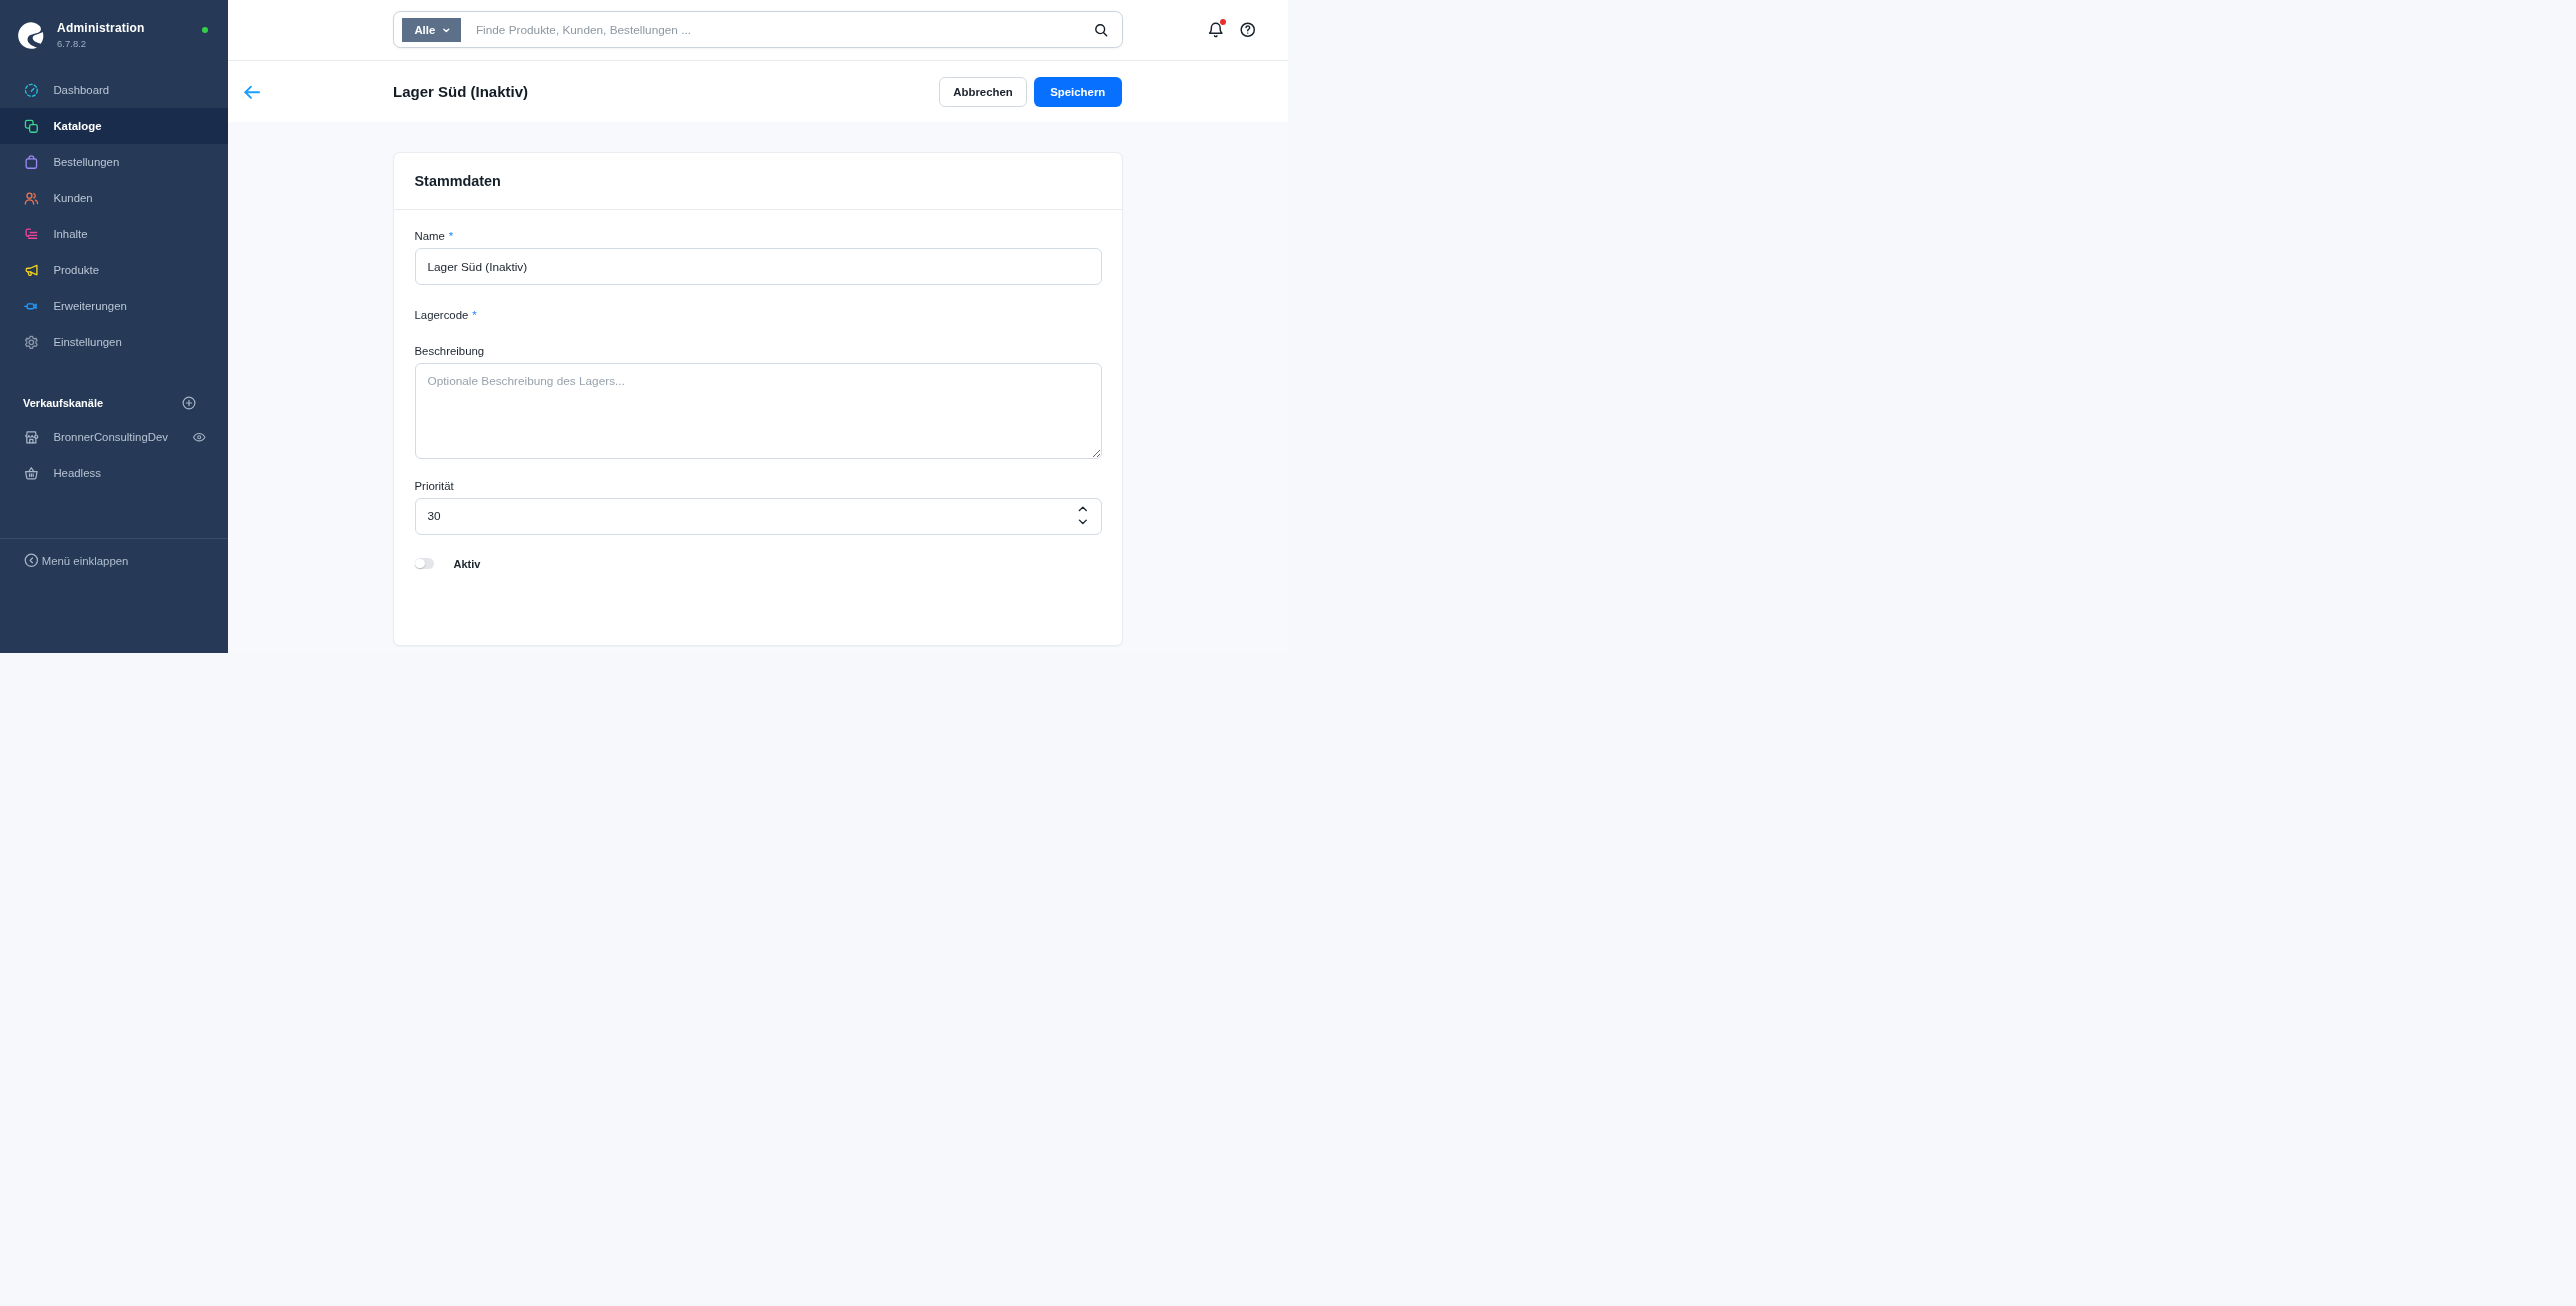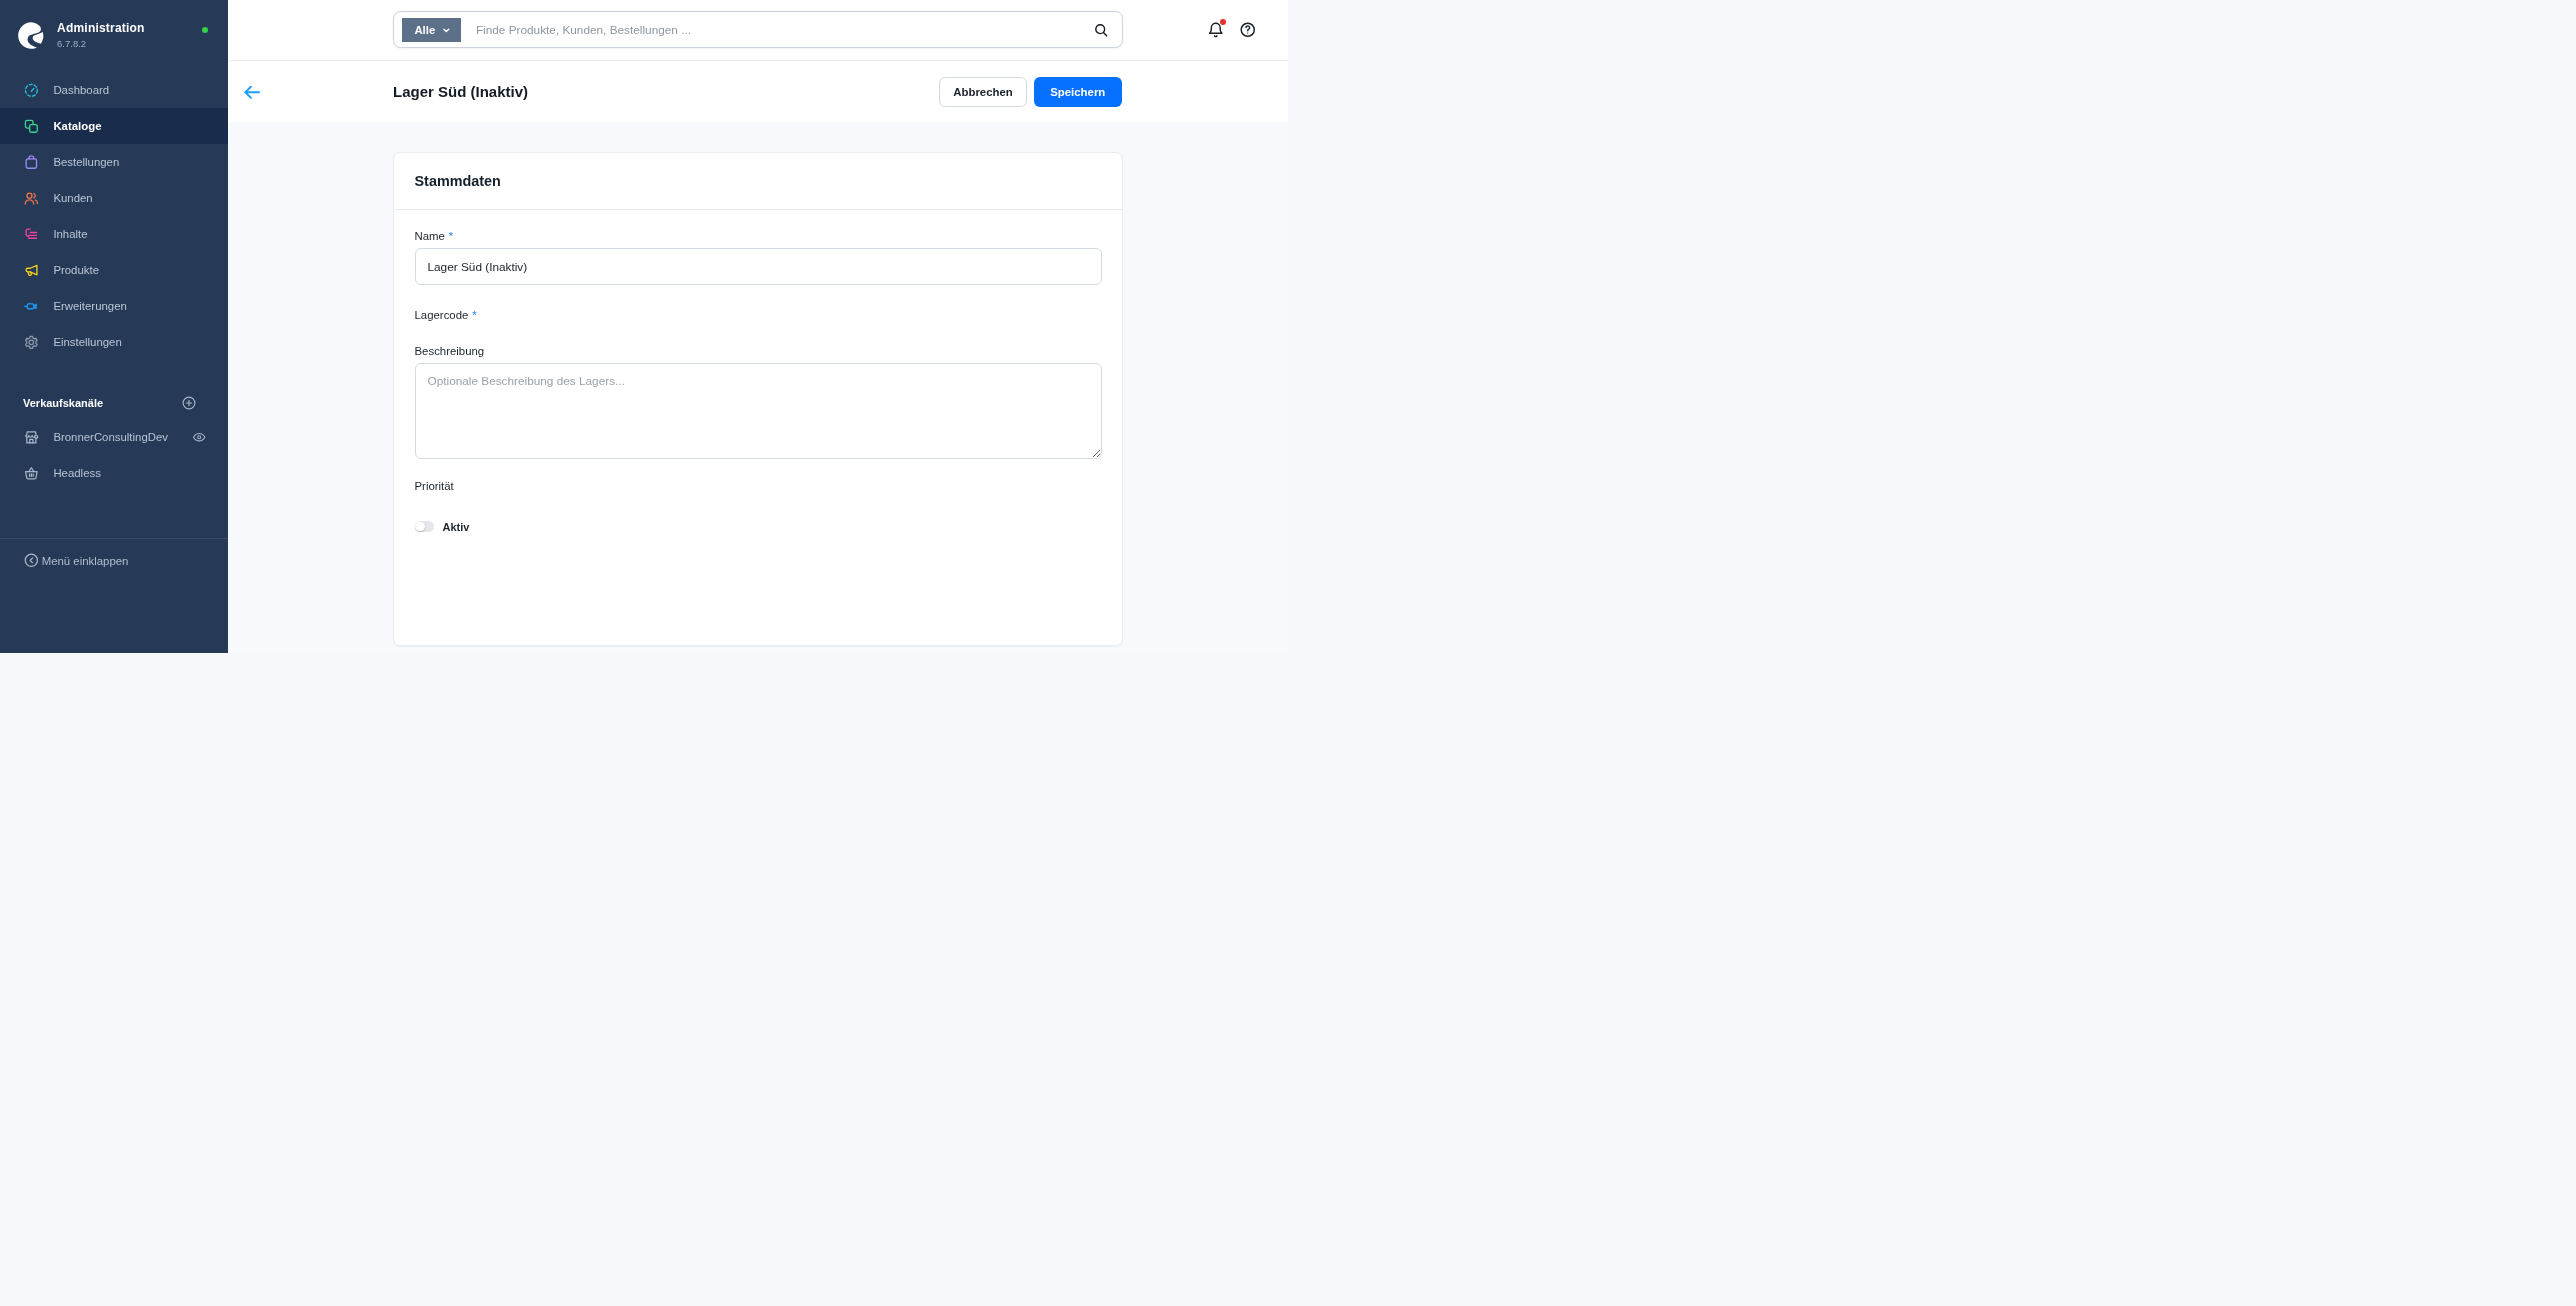--- a/index.html
+++ b/index.html
@@ -105,21 +105,21 @@
   .fg-desc { margin-top:23.6px; }
   .fg-prio { margin-top:18px; }
   .textarea { margin-top:6px; width:100%; height:96px; border:0.8px solid #d3dae1; border-radius:6px;
               font-family:inherit; font-size:11.8px; color:#19212b; padding:10px 12px; outline:none;
               resize:vertical; background:#fff; }
   .textarea::placeholder { color:#98a2ac; }
   .num-wrap { position:relative; }
   .stepper { position:absolute; right:12px; width:13.7px; color:#1a222c; cursor:pointer; }
   .stepper.up { top:10px; }
   .stepper.down { bottom:6px; }
-  .toggle-row { margin-top:29px; display:flex; align-items:center; gap:9px; }
+  .toggle-row { margin-top:23px; display:flex; align-items:center; gap:20px; }
   .toggle { width:19px; height:11px; border-radius:6px; background:#e4e6eb; position:relative; cursor:pointer; }
   .toggle .knob { position:absolute; left:0.8px; top:0.8px; width:9.5px; height:9.5px; border-radius:50%;
                   background:#fff; box-shadow:0 0.8px 1.5px rgba(0,0,0,.25); }
   .toggle-label { font-size:11px; font-weight:700; color:#1b242e; }
 </style>
 </head>
 <body>
 
 <aside class="sidebar">
 
@@ -346,20 +346,33 @@
         <div class="field-label">
           <span>Beschreibung</span>
         </div>
         <textarea class="textarea" placeholder="Optionale Beschreibung des Lagers..." style=""></textarea>
       </div>
 
       <div class="fg-prio">
         <div class="field-label">
           <span>Priorität</span>
         </div>
+        <div class="num-wrap">
+          <input class="text-input" type="text" value="30" style="">
+          <span class="stepper up ic">
+            <svg viewBox="0 0 24 24" fill="none" stroke="currentColor" stroke-width="2.4" stroke-linecap="round" stroke-linejoin="round">
+              <path d="M6 15l6-6 6 6"></path>
+            </svg>
+          </span>
+          <span class="stepper down ic">
+            <svg viewBox="0 0 24 24" fill="none" stroke="currentColor" stroke-width="2.4" stroke-linecap="round" stroke-linejoin="round">
+              <path d="M6 9l6 6 6-6"></path>
+            </svg>
+          </span>
+        </div>
       </div>
 
       <div class="toggle-row">
         <span class="toggle">
           <span class="knob"></span>
         </span>
         <span class="toggle-label">Aktiv</span>
       </div>
 
     </div>

